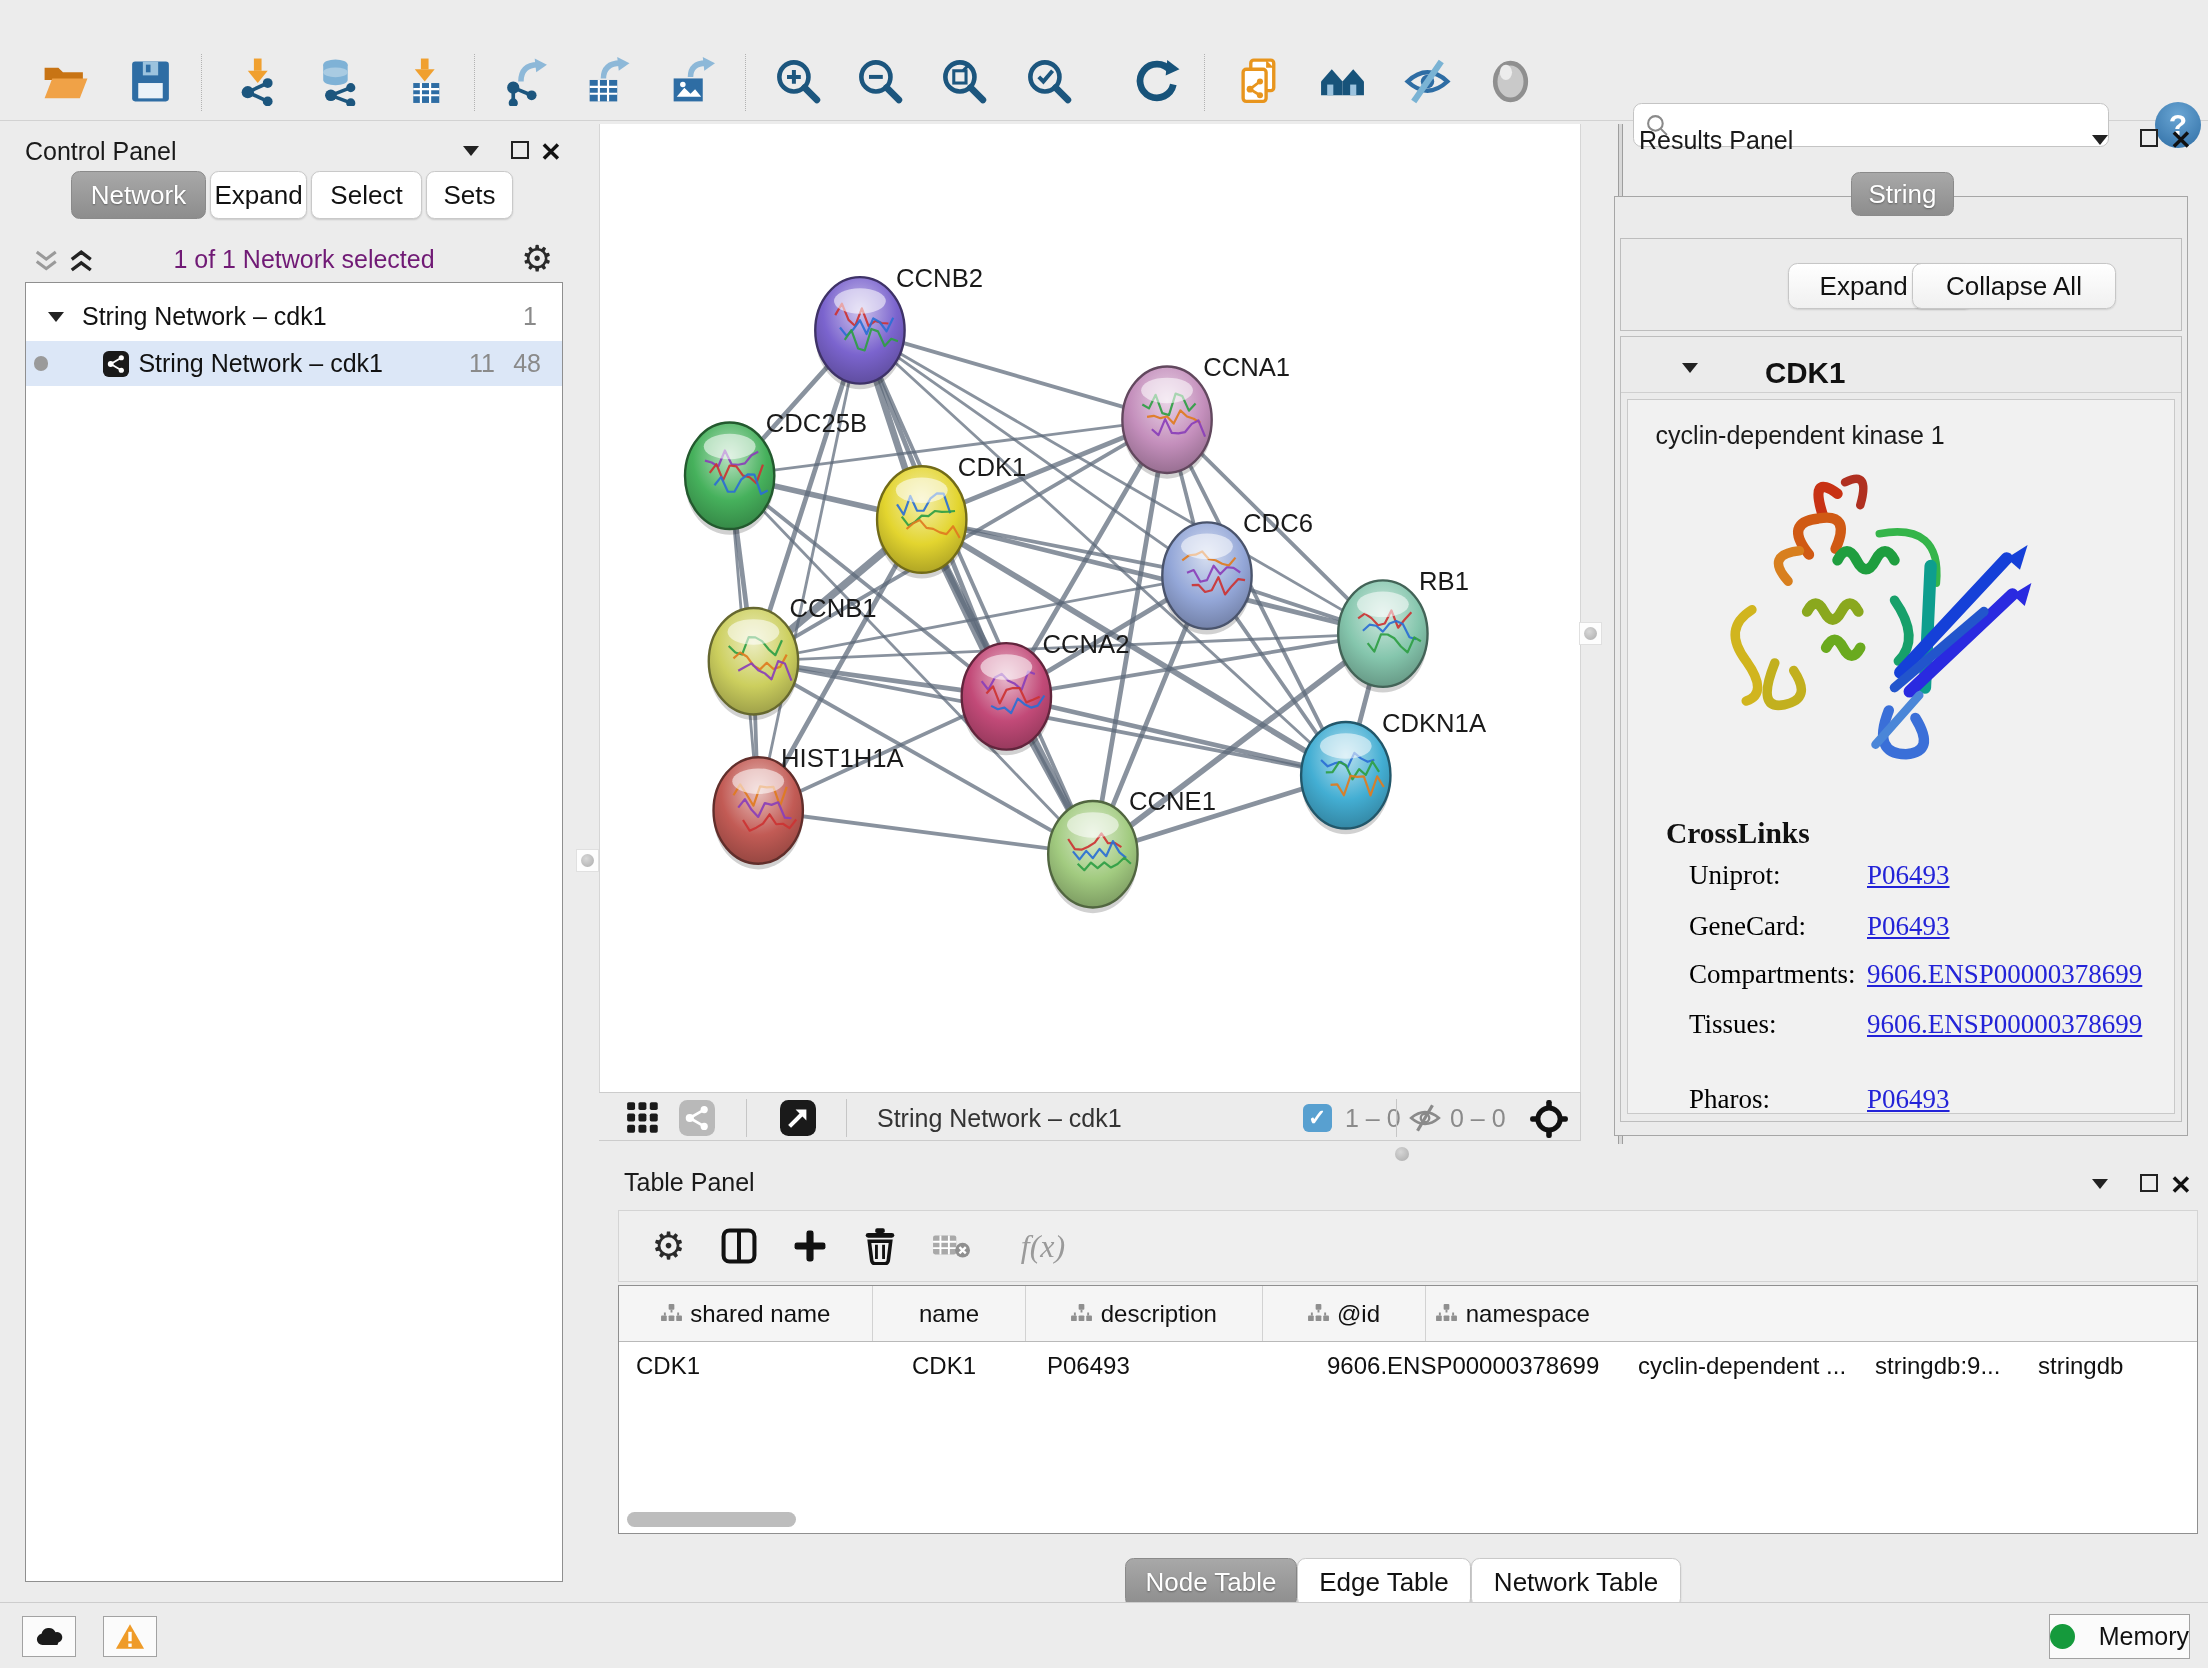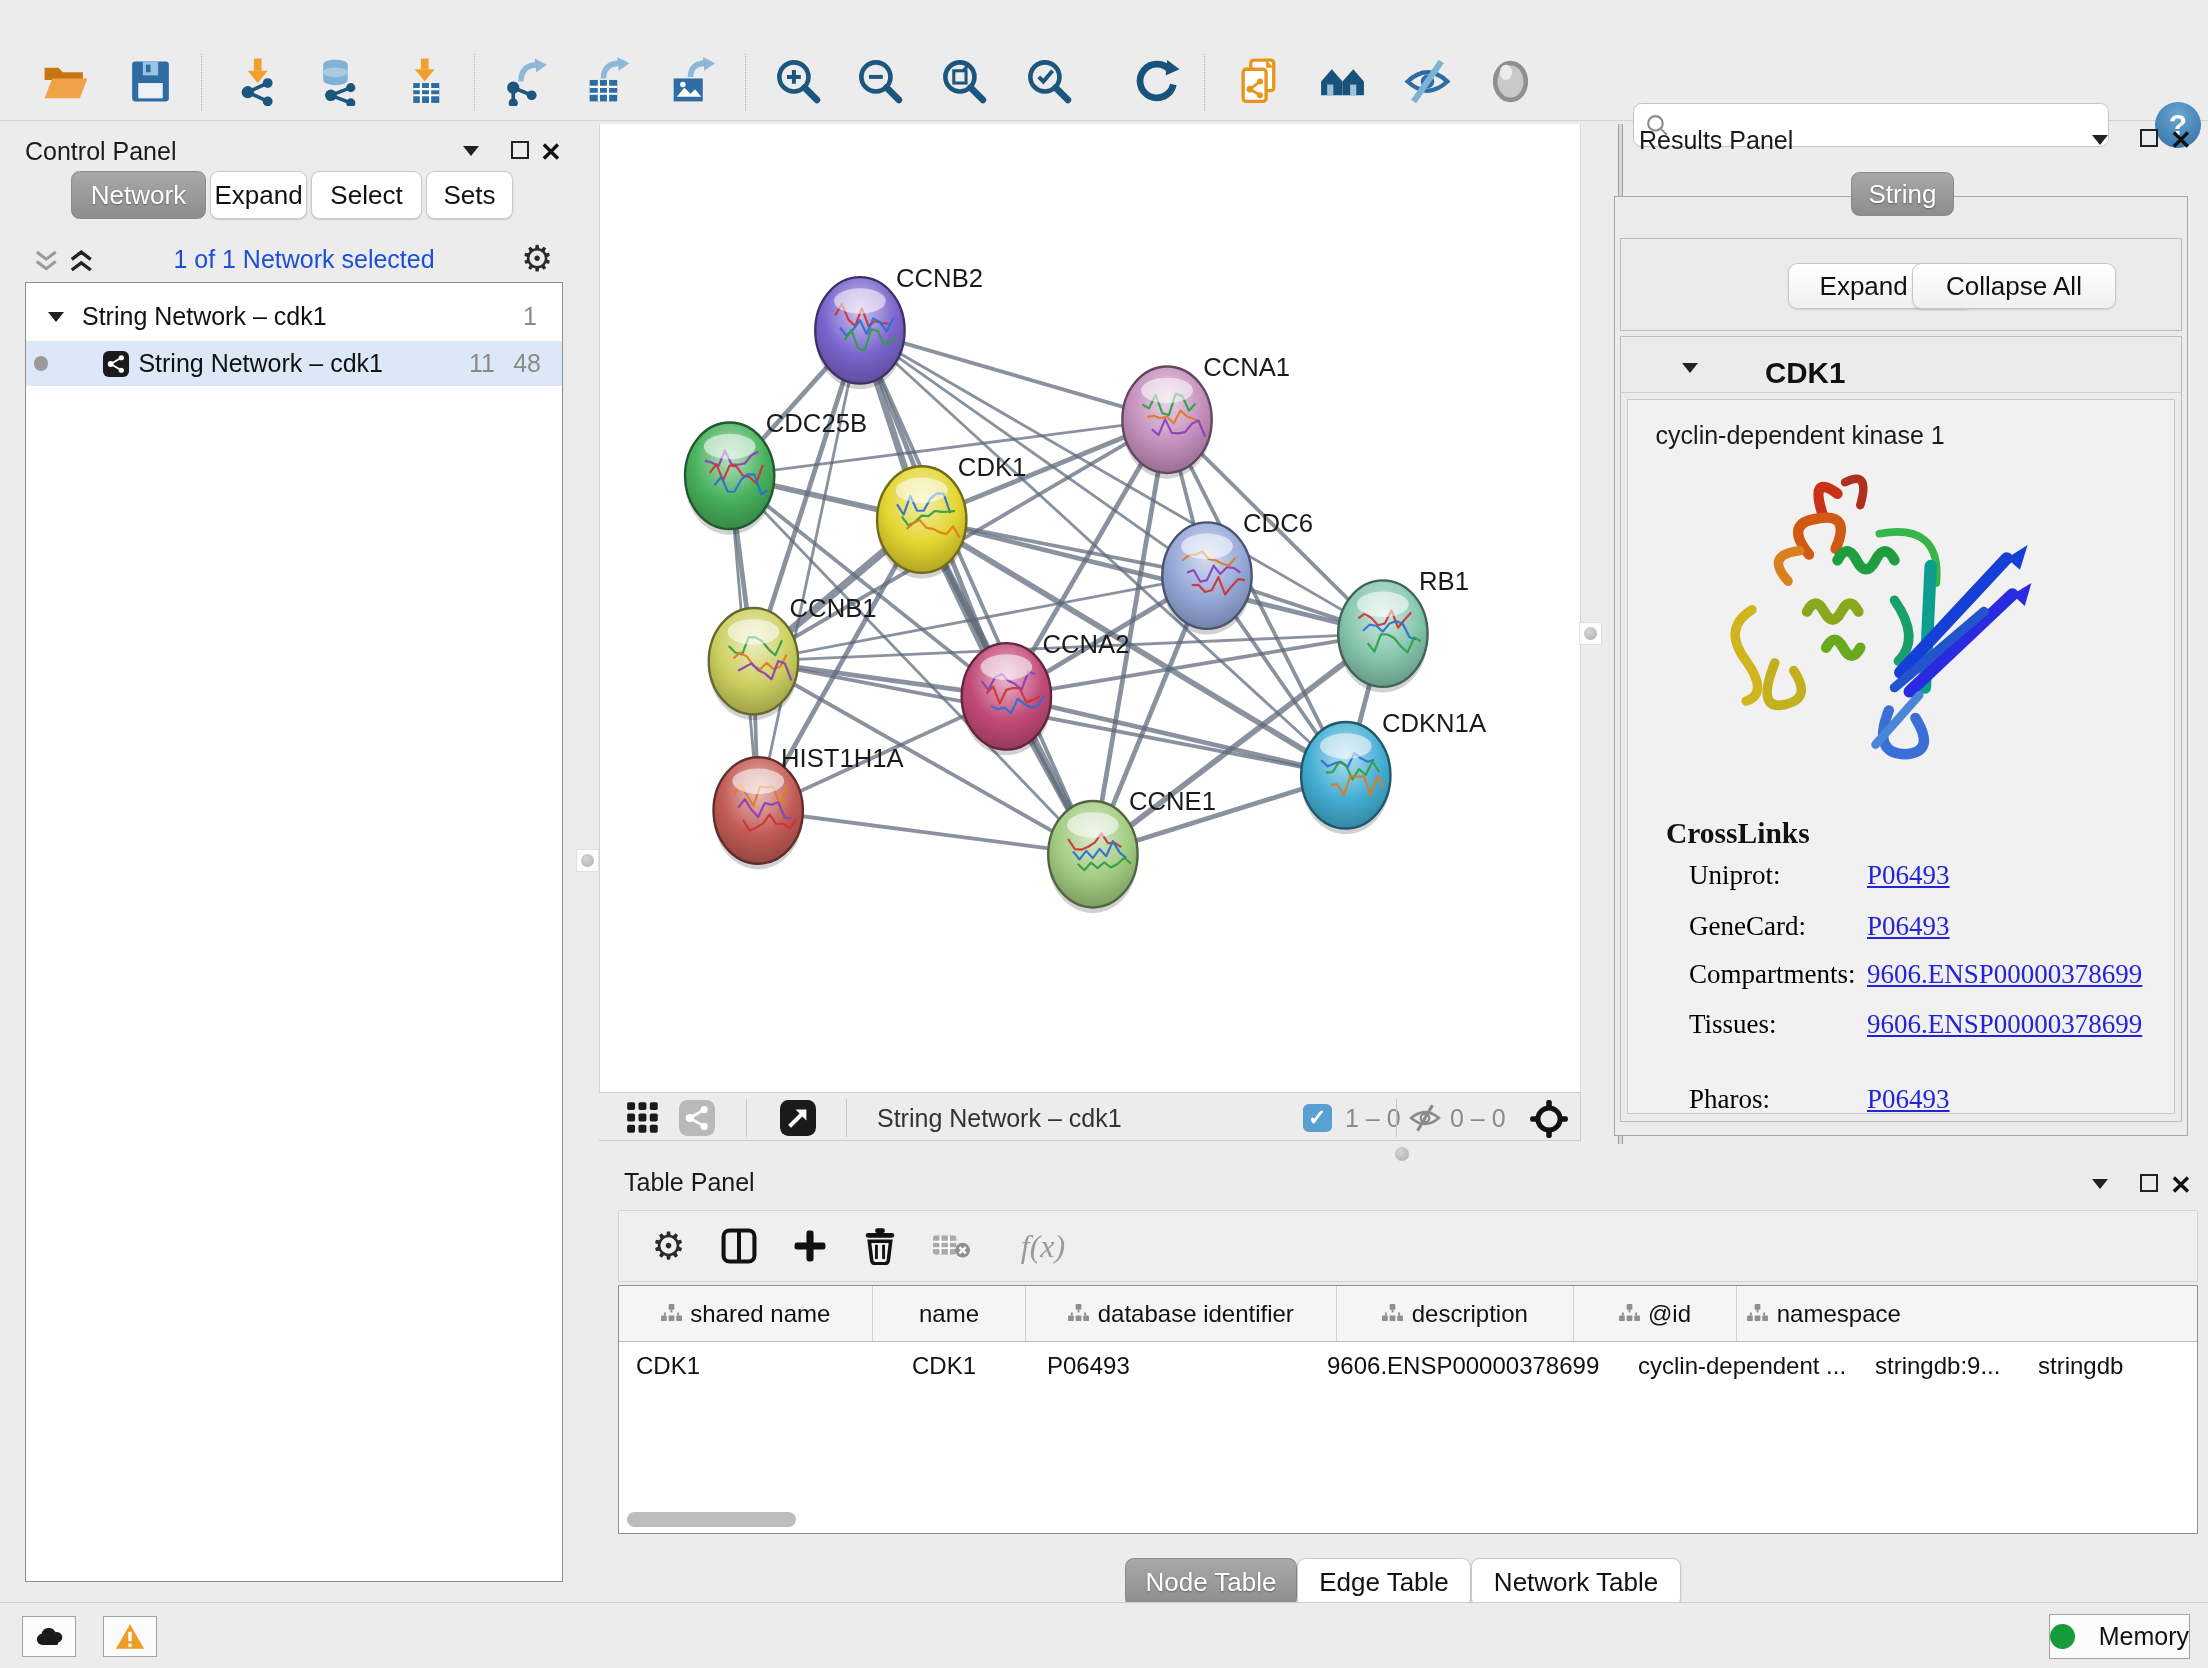--- a/index.html
+++ b/index.html
@@ -231,21 +231,21 @@
   <div class="abs" style="left:32px;top:249px;">
     <svg width="28.5" height="25" viewBox="0 0 24 20">
         <path d="M4 2l8 6 8-6M4 10l8 6 8-6" fill="none" stroke="#9a9a9a" stroke-width="2.6"></path>
       </svg>
   </div>
   <div class="abs" style="left:67px;top:247px;">
     <svg width="28.5" height="27" viewBox="0 0 24 22">
         <path d="M4 10l8-6 8 6M4 19l8-6 8 6" fill="none" stroke="#222" stroke-width="2.8"></path>
       </svg>
   </div>
-  <div class="abs" style="left:114px;top:245px;width:380px;text-align:center;font-size:25px;color:#1d4ed8;">1 of 1 Network selected</div>
+  <div class="abs" style="left:114px;top:245px;width:380px;text-align:center;font-size:25px;color:#701a75;">1 of 1 Network selected</div>
   <div class="abs" style="left:521px;top:238px;font-size:36px;color:#2a2a2a;">⚙</div>
 
   <div class="abs treebox">
     <div class="trow" style="top:11.4px;">
       <div class="tri-down sm" style="margin-left:22px;"></div>
       <span style="margin-left:18px;">String Network – cdk1</span>
       <span class="count" style="position:absolute;right:25px;">1</span>
     </div>
     <div class="trow" style="top:58px;background:#dce7f7;">
       <span style="margin-left:7.6px;width:14.3px;height:14.3px;border-radius:50%;background:#9a9a9a;display:inline-block;"></span>
@@ -654,32 +654,20 @@
               <rect x="8" y="12" width="6" height="6" rx="1"></rect>
               <rect x="16" y="12" width="6" height="6" rx="1"></rect>
               <path d="M10 6v3H3v3h2v-3h12v3h2v-3h-7V6z"></path>
             </g>
           </svg>
         <span>shared name</span>
       </div>
       <div class="th" style="width:153px;">
         <span>name</span>
       </div>
-      <div class="th" style="width:311px;">
-        <svg width="21" height="19" viewBox="0 0 22 20">
-            <g fill="#8f8f8f">
-              <rect x="8" y="0" width="6" height="6" rx="1"></rect>
-              <rect x="0" y="12" width="6" height="6" rx="1"></rect>
-              <rect x="8" y="12" width="6" height="6" rx="1"></rect>
-              <rect x="16" y="12" width="6" height="6" rx="1"></rect>
-              <path d="M10 6v3H3v3h2v-3h12v3h2v-3h-7V6z"></path>
-            </g>
-          </svg>
-        <span>database identifier</span>
-      </div>
       <div class="th" style="width:237px;">
         <svg width="21" height="19" viewBox="0 0 22 20">
             <g fill="#8f8f8f">
               <rect x="8" y="0" width="6" height="6" rx="1"></rect>
               <rect x="0" y="12" width="6" height="6" rx="1"></rect>
               <rect x="8" y="12" width="6" height="6" rx="1"></rect>
               <rect x="16" y="12" width="6" height="6" rx="1"></rect>
               <path d="M10 6v3H3v3h2v-3h12v3h2v-3h-7V6z"></path>
             </g>
           </svg>

